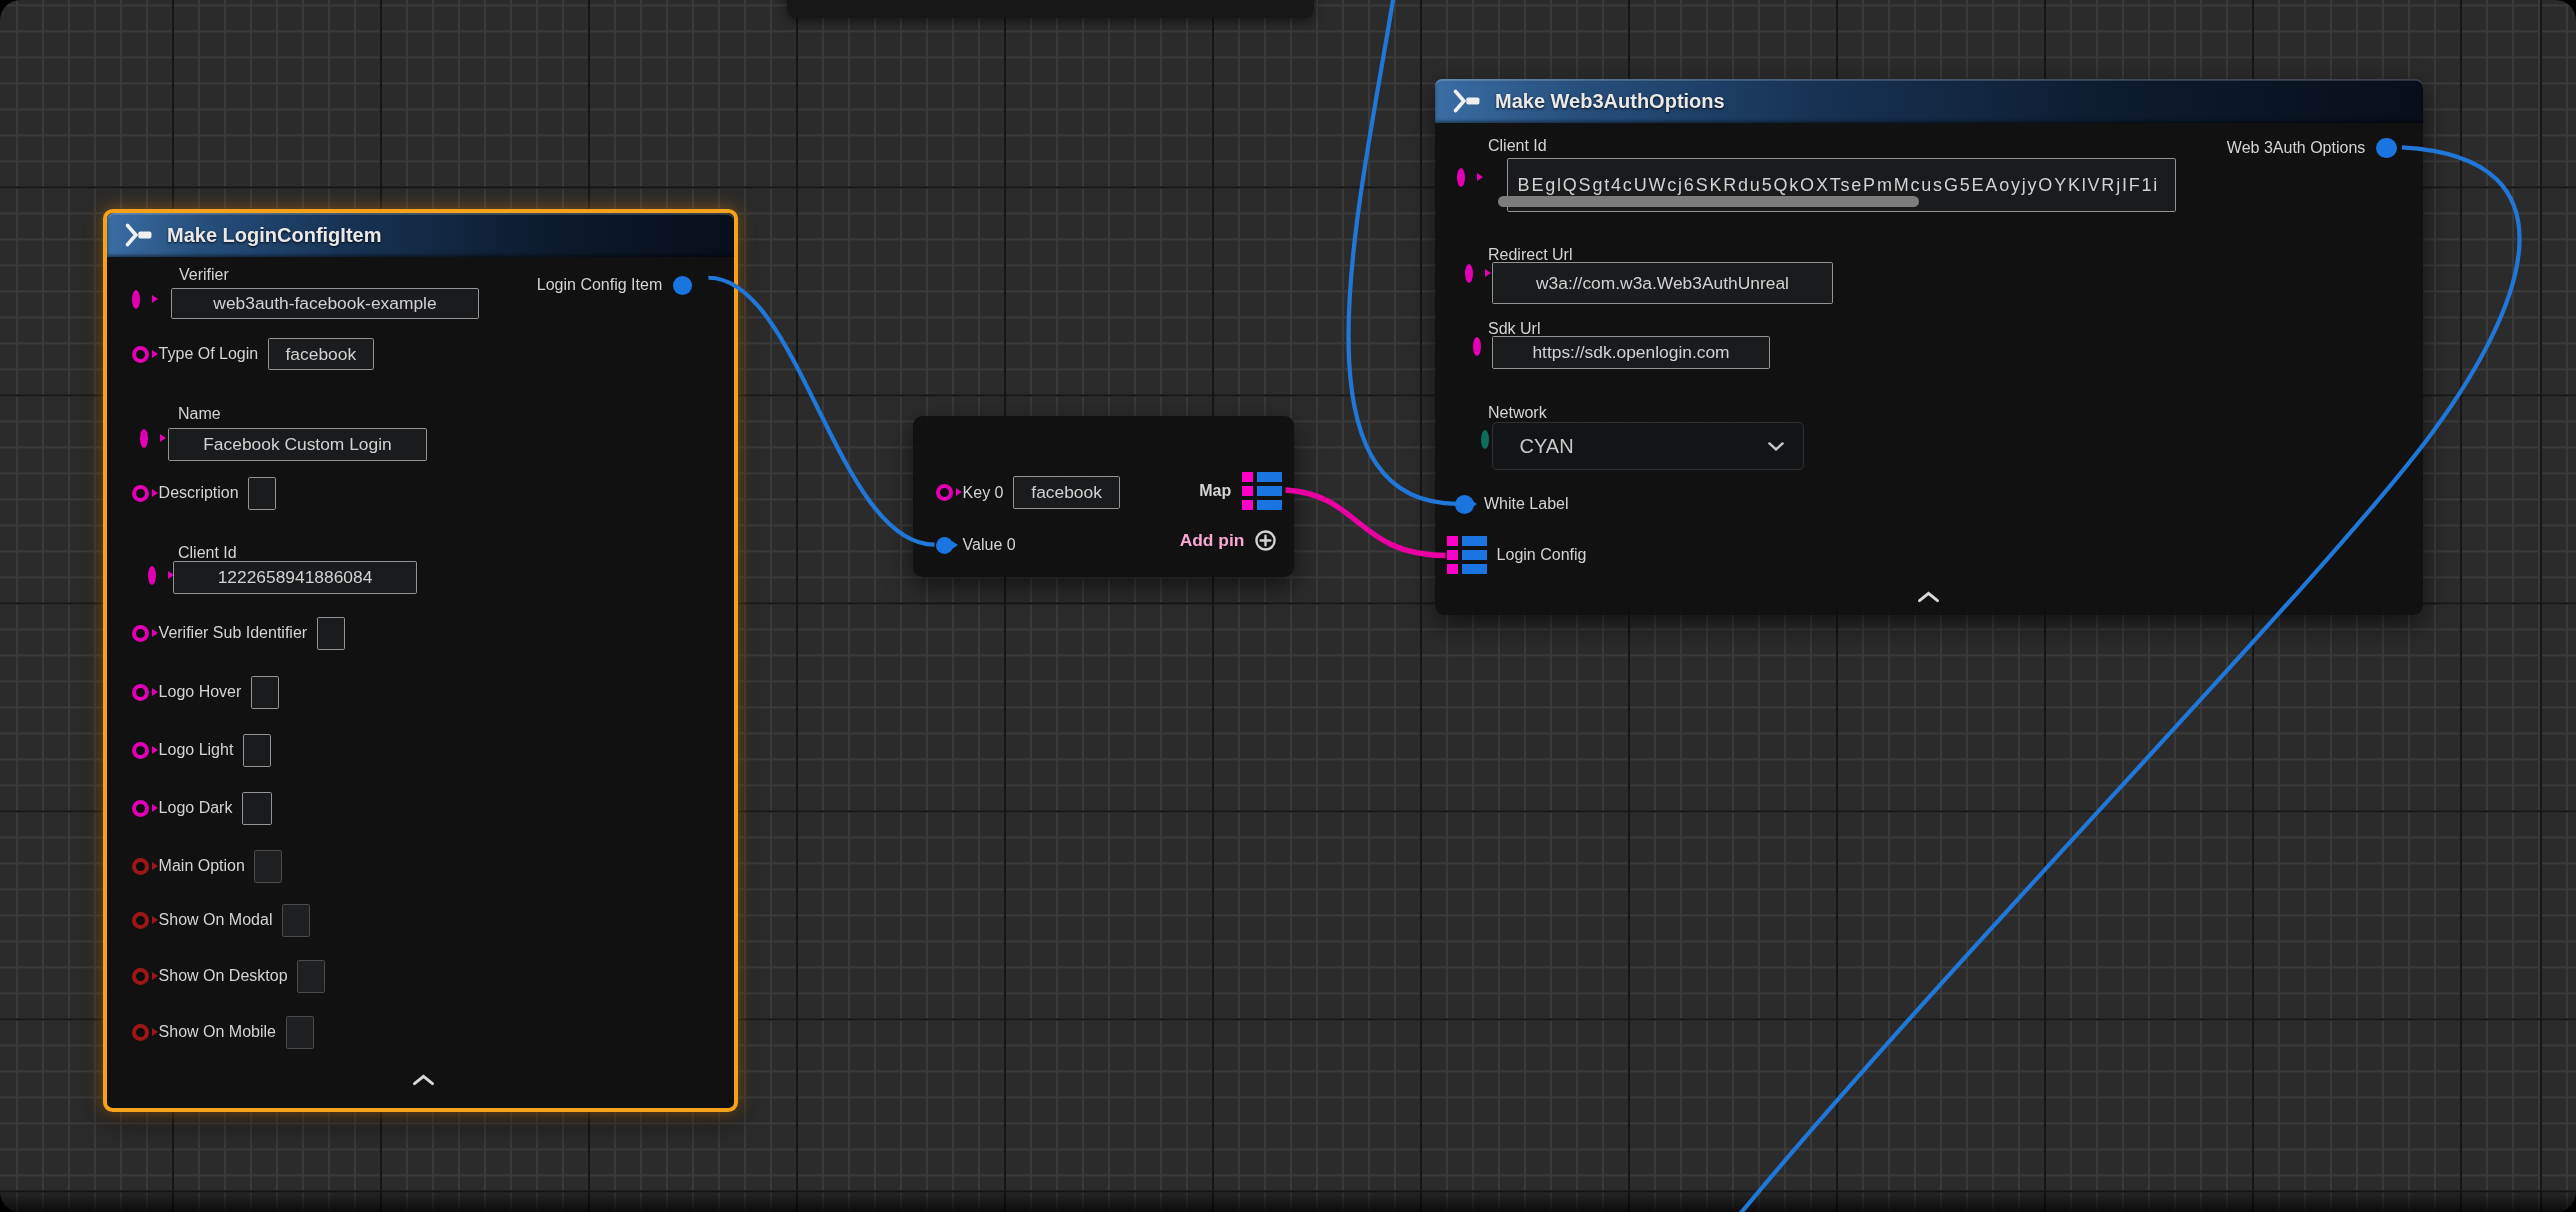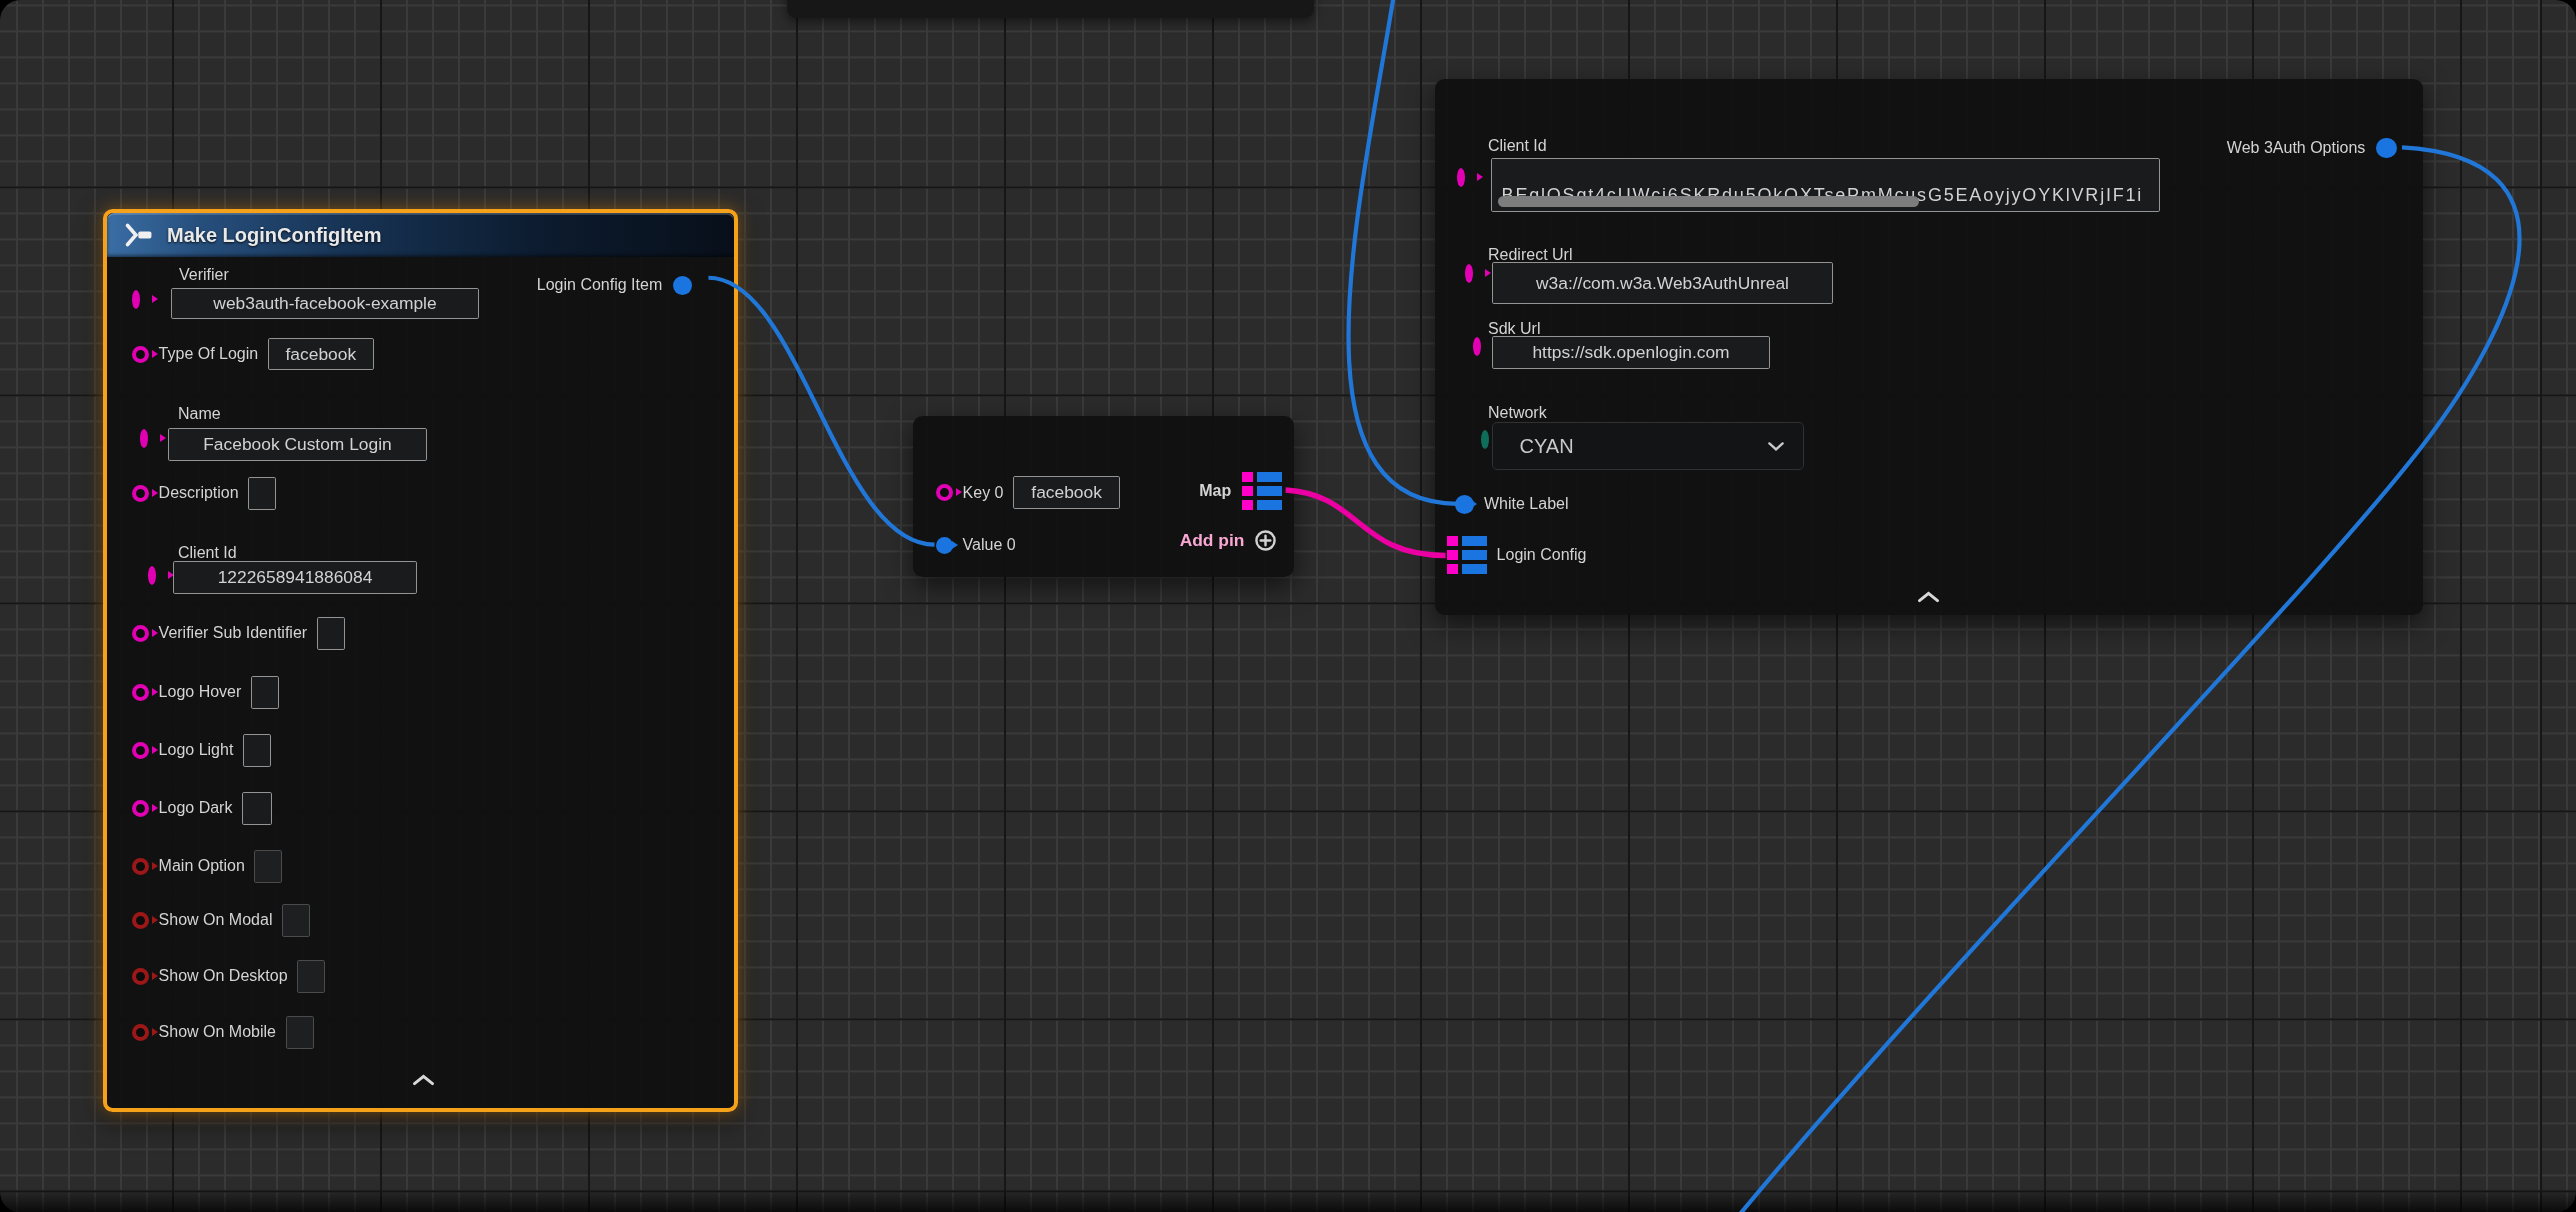--- a/index.html
+++ b/index.html
@@ -206,31 +206,38 @@
     <div class="addpin abs" style="right:17px;top:113px;">
       <span>Add pin</span>
       <svg class="icon" width="23" height="23" viewBox="0 0 38 38">
         <circle cx="19" cy="19" r="15" stroke="#d2d2d2" stroke-width="4" fill="none"></circle>
         <path d="M19 11 V27 M11 19 H27" stroke="#d2d2d2" stroke-width="4" stroke-linecap="round"></path>
       </svg>
     </div>
   </div>
 
   <div class="node" style="left:1435px;top:79px;width:988px;height:536px;">
+    <div class="hdr blue" style="height:44px;">
+      <svg class="icon" width="31" height="24" viewBox="0 0 52 40">
+        <path d="M6 4 L20 20 L6 36" stroke="#f0f0f0" stroke-width="6" fill="none" stroke-linecap="round"></path>
+        <rect x="24" y="14" width="22" height="12" rx="3" fill="#f0f0f0"></rect>
+      </svg>
+      <span>Make Web3AuthOptions</span>
+    </div>
 
     
     <div class="row" style="right:26.5px;top:51px;height:36px;gap:10.8px;">
       <span class="lbl">Web 3Auth Options</span>
       <span class="pin fill obj noarrow" style="width:20.4px;height:20.4px;"></span>
     </div>
 
     
     <div class="lbl abs" style="left:53px;top:58px;">Client Id</div>
     <span class="pin ring str abs" style="left:21.6px;top:93px;"></span>
-    <div class="field left longtext" style="position:absolute;left:56px;top:79px;width:669px;height:54px;align-items:flex-end;">
+    <div class="field left longtext" style="position:absolute;left:72px;top:79px;width:669px;height:54px;align-items:center;">
       <span style="line-height:31px;">BEglQSgt4cUWcj6SKRdu5QkOXTsePmMcusG5EAoyjyOYKlVRjIF1i</span>
     </div>
     <div class="scrollthumb" style="left:63px;top:117px;width:421px;height:10.8px;"></div>
 
     
     <div class="lbl abs" style="left:53px;top:167px;">Redirect Url</div>
     <span class="pin ring str abs" style="left:21.6px;top:189px;"></span>
     <div class="field" style="position:absolute;left:57px;top:183px;width:341px;height:42px;">w3a://com.w3a.Web3AuthUnreal</div>
 
     

